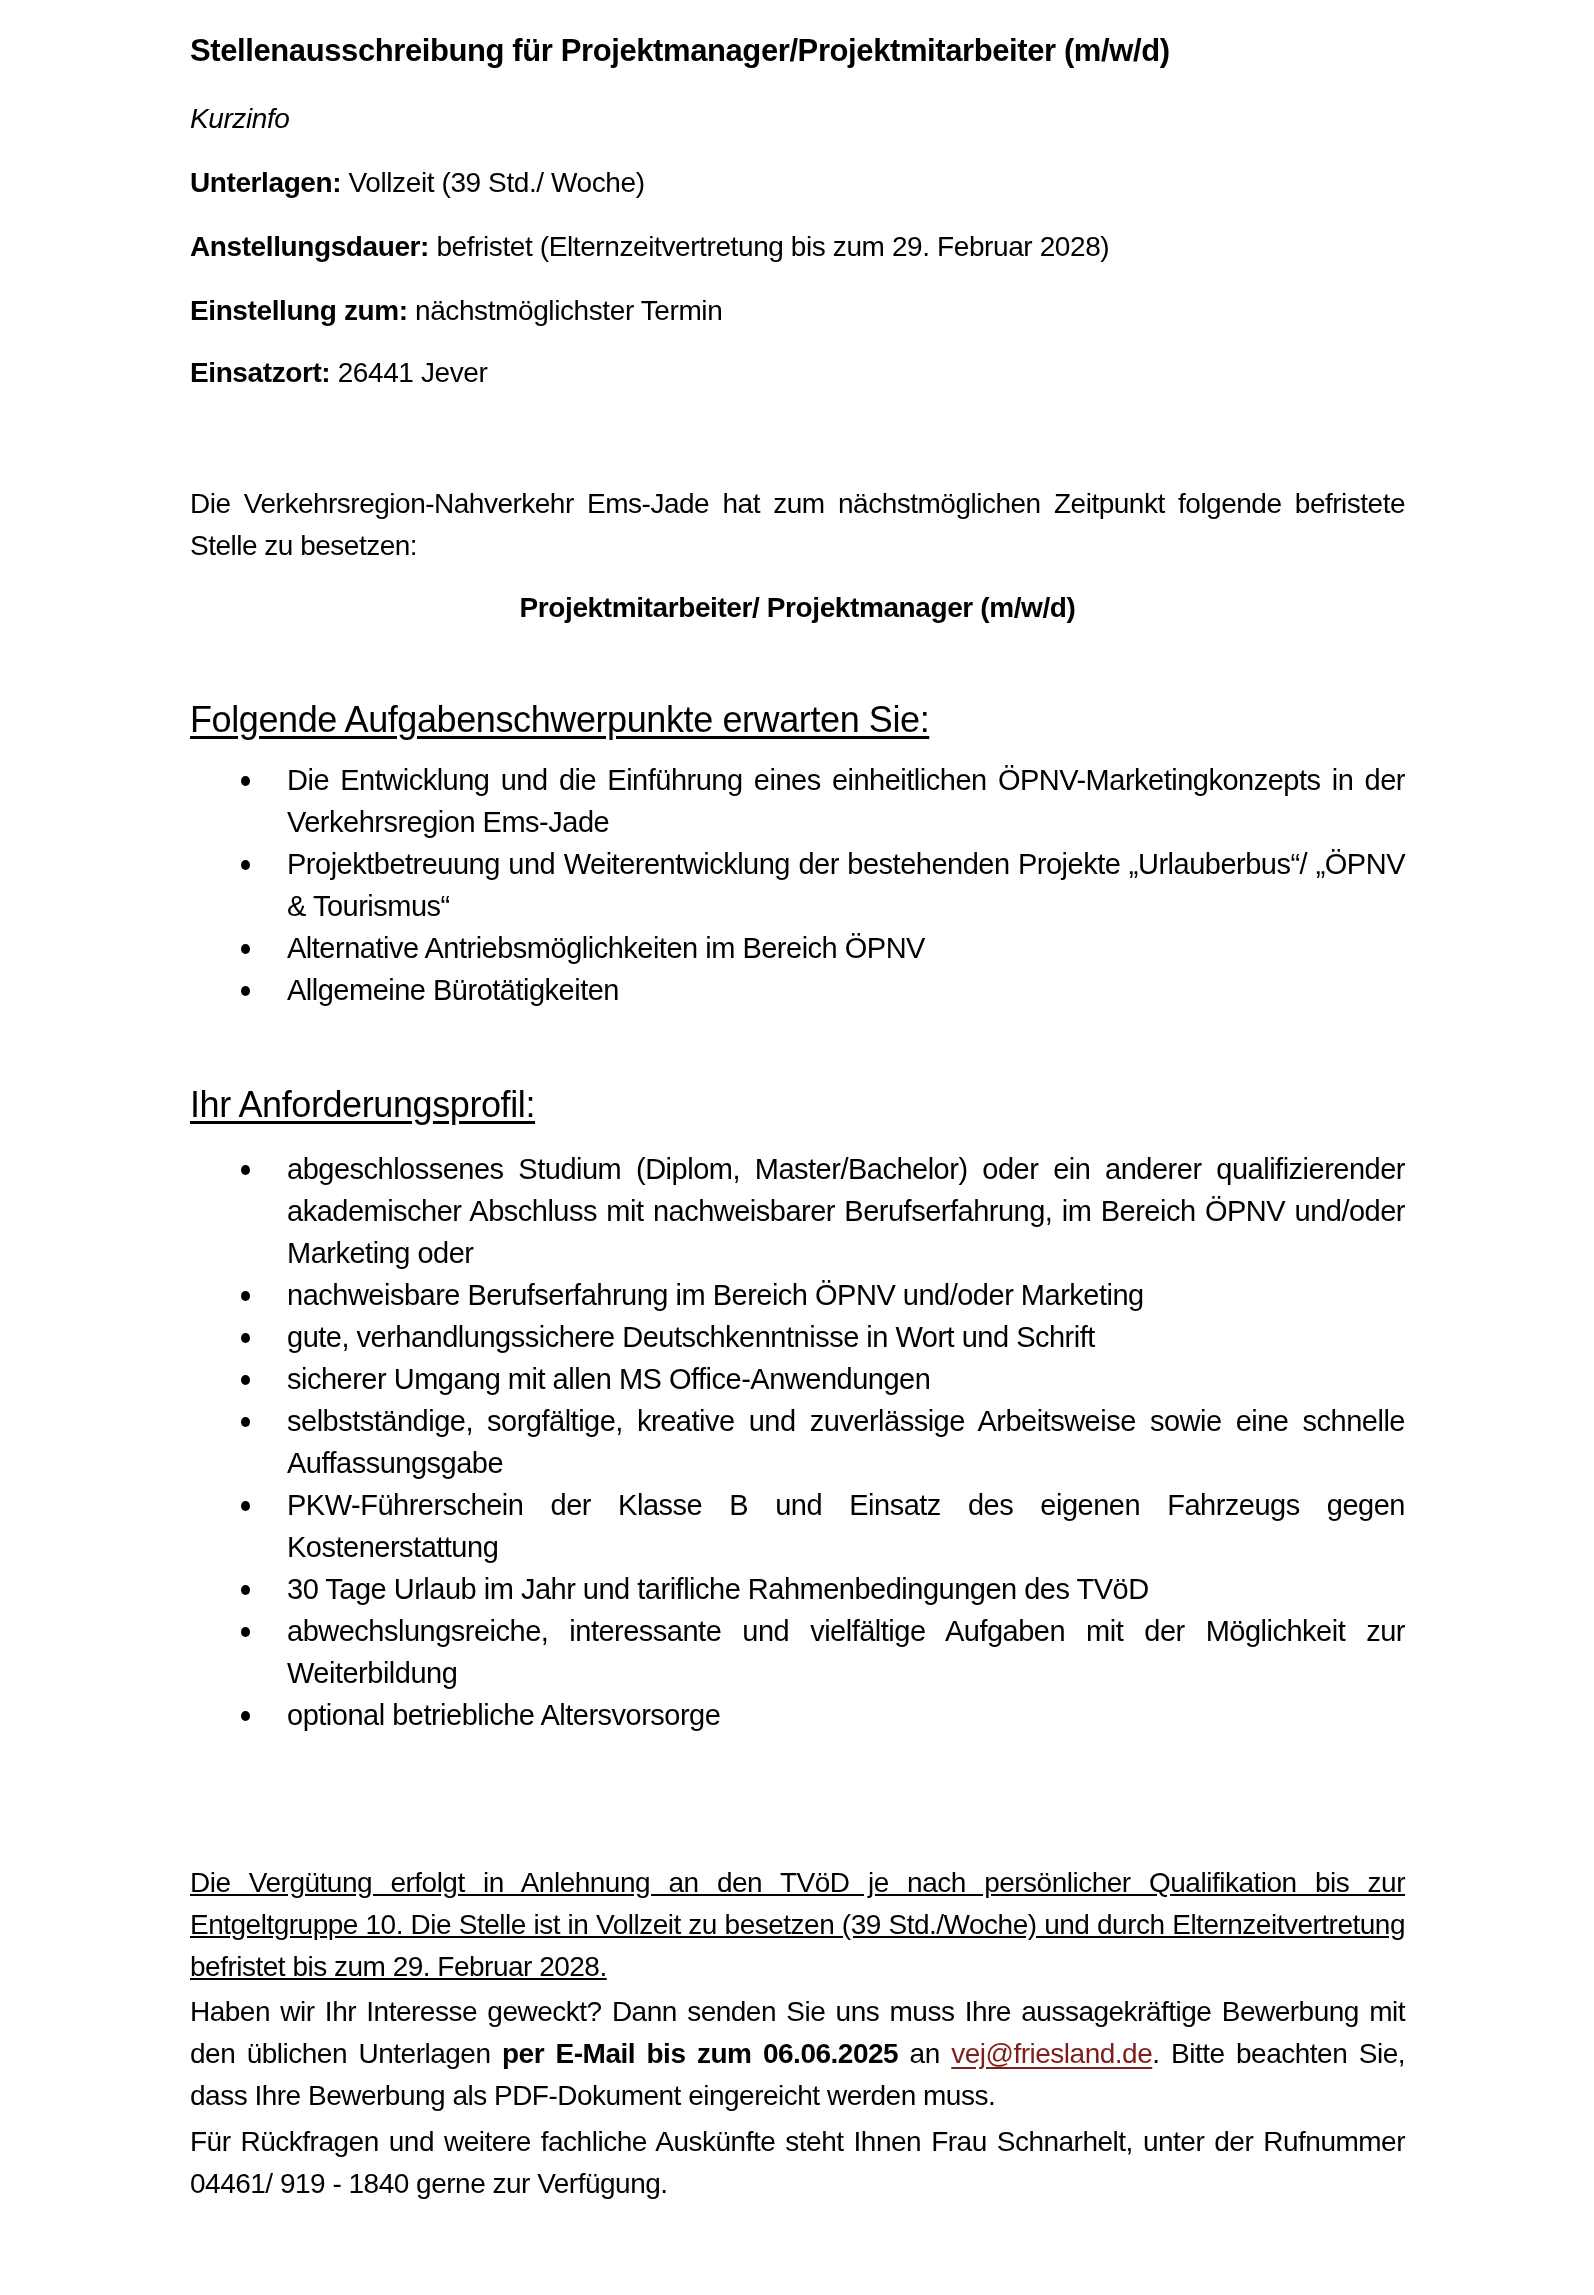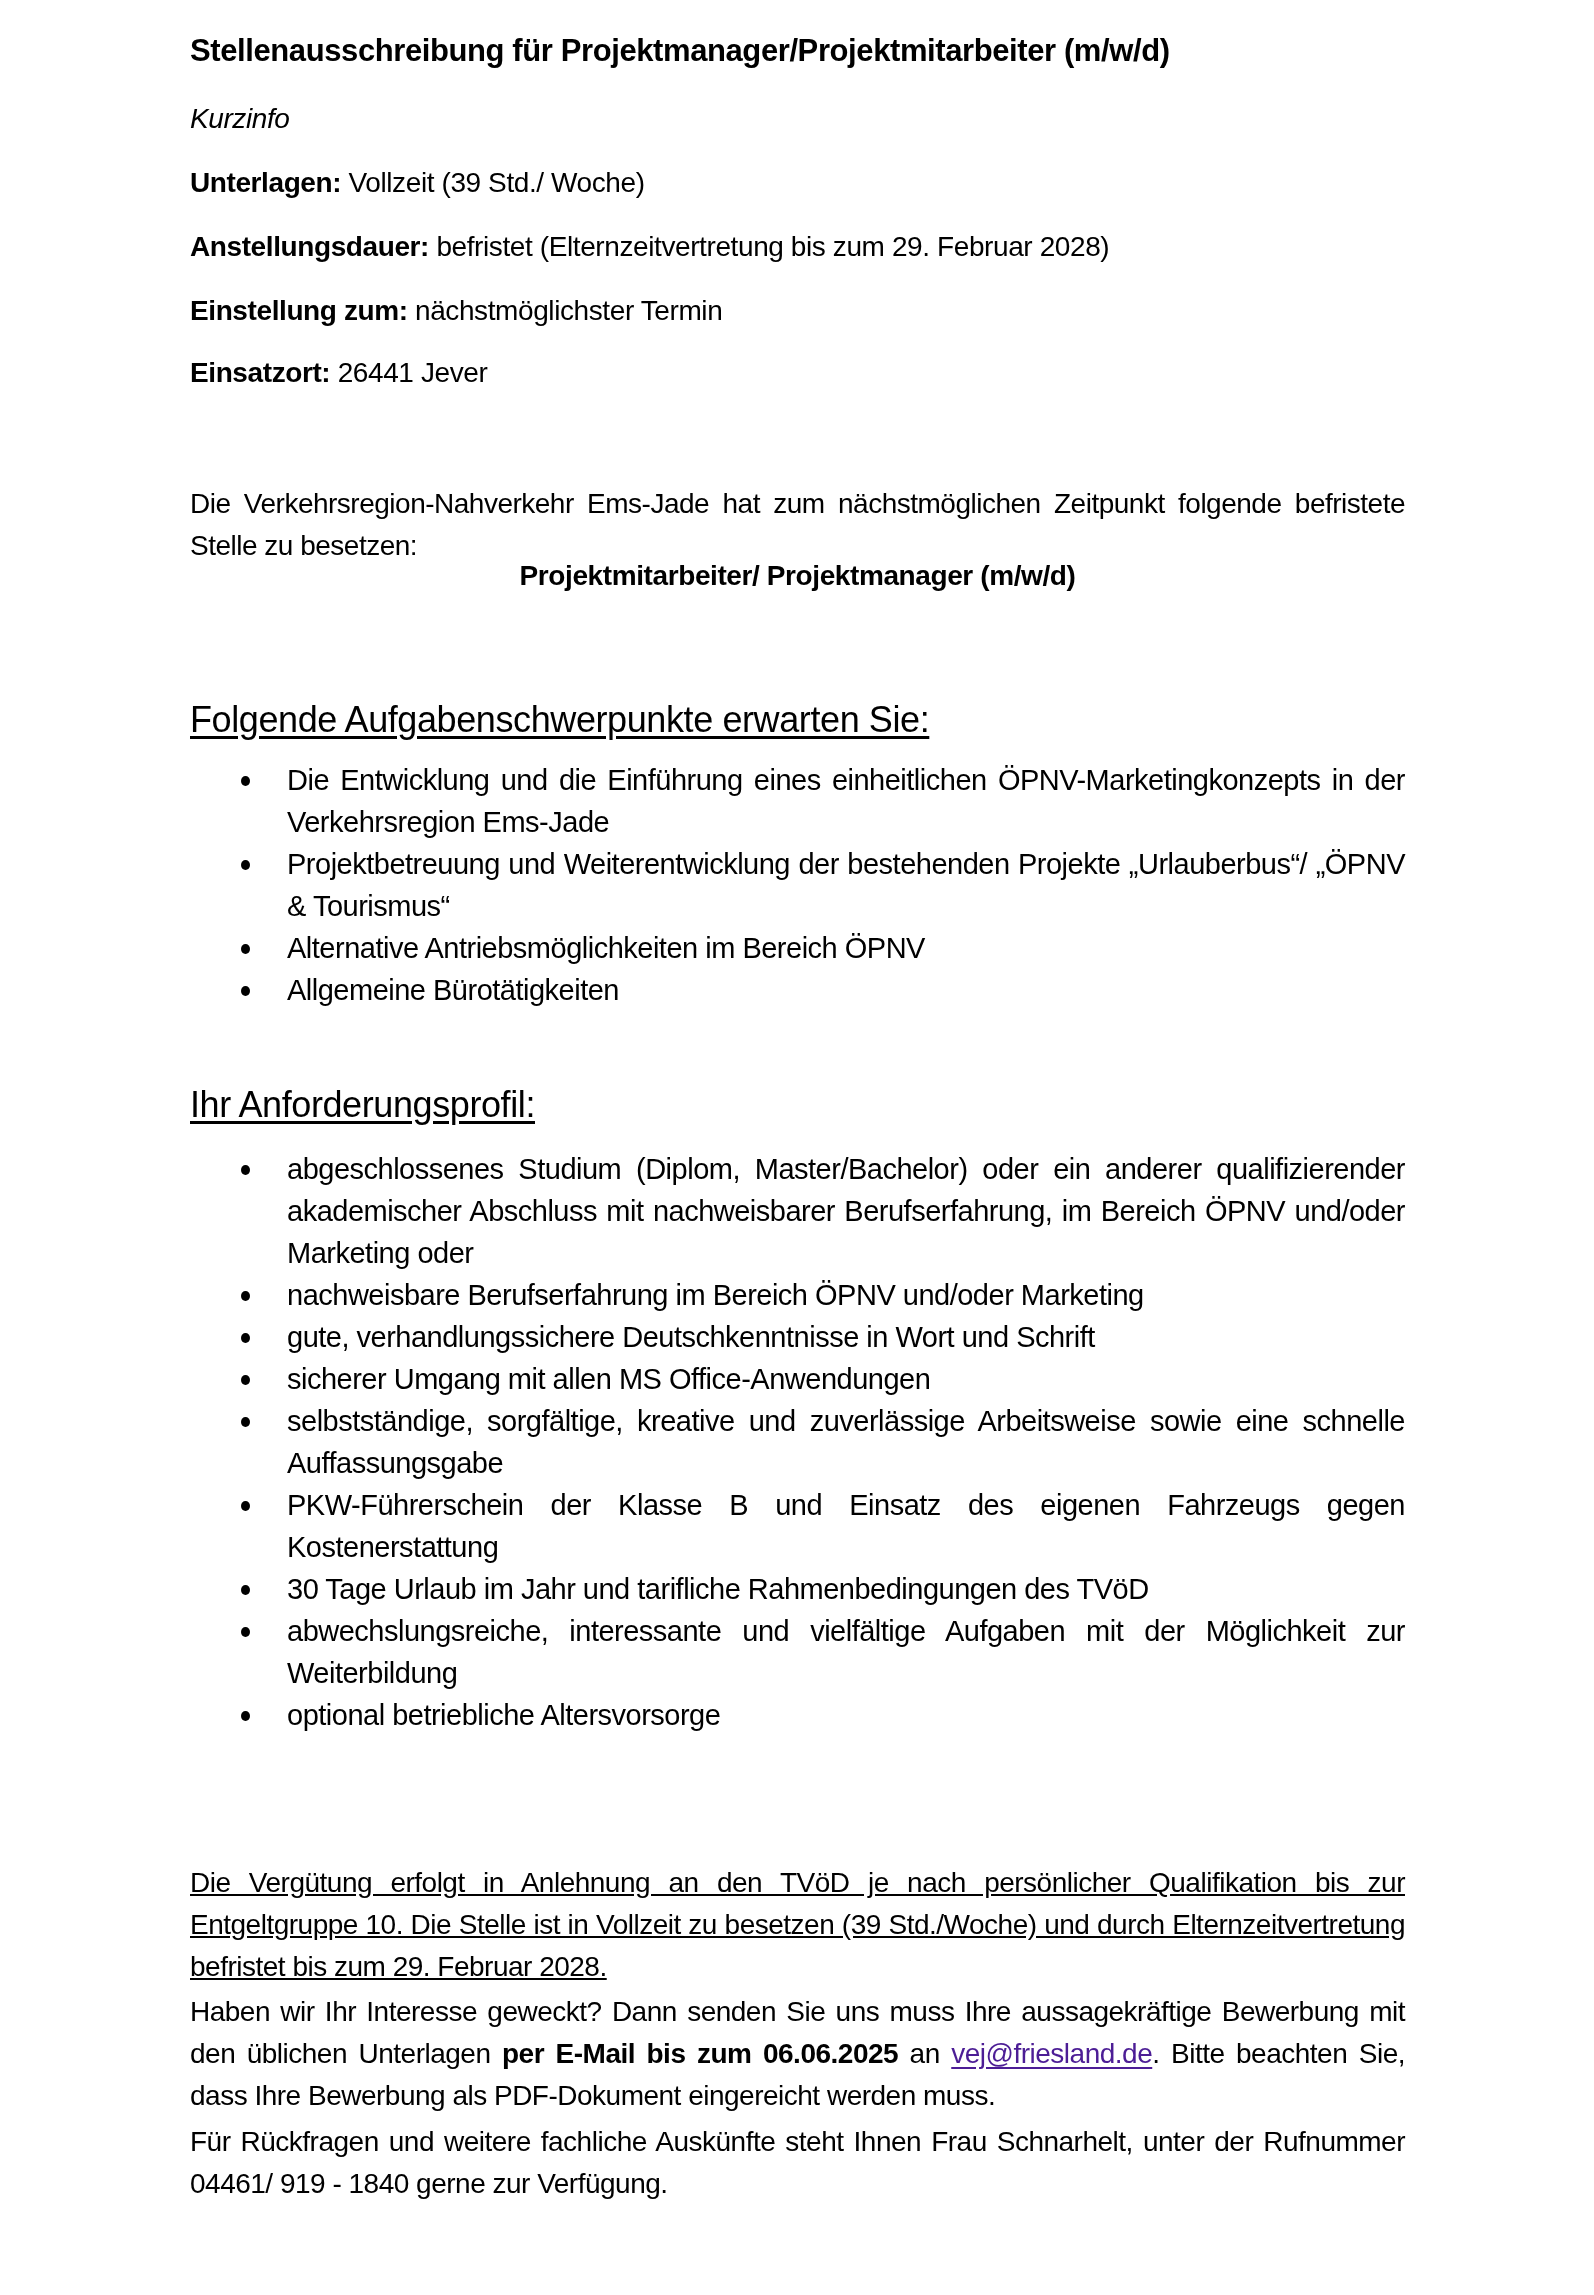--- a/index.html
+++ b/index.html
@@ -27,21 +27,21 @@
   .heading-u { position: absolute; left: 0; font-size: 36px; text-decoration: underline; letter-spacing: -0.4px; text-underline-offset: 3.8px; }
   ul.list { position: absolute; left: 0; width: 1215px; margin: 0; padding: 0; list-style: none; }
   ul.list li {
     position: relative; padding-left: 97px; font-size: 29px; line-height: 42px;
     text-align: justify; letter-spacing: -0.5px;
   }
   ul.list li .bullet {
     position: absolute; left: 51px; top: 16.6px; width: 9px; height: 10.2px; border-radius: 50%;
     background: #000;
   }
-  a.mail { color: #4c1d95; text-decoration: underline; text-underline-offset: 3.8px; }
+  a.mail { color: #7f1d1d; text-decoration: underline; text-underline-offset: 3.8px; }
 </style>
 </head>
 <body>
 
 <div class="page">
   <div class="title">Stellenausschreibung für Projektmanager/Projektmitarbeiter (m/w/d)</div>
 
   <div class="line italic" style="top:103px;">Kurzinfo</div>
 
   <div class="line" style="top:167px;">
@@ -52,21 +52,21 @@
   </div>
   <div class="line" style="top:295px;">
     <span class="b">Einstellung zum:</span><span> nächstmöglichster Termin</span>
   </div>
   <div class="line" style="top:357px;">
     <span class="b">Einsatzort:</span><span> 26441 Jever</span>
   </div>
 
   <div class="para" style="top:483px;">Die Verkehrsregion-Nahverkehr Ems-Jade hat zum nächstmöglichen Zeitpunkt folgende befristete Stelle zu besetzen:</div>
 
-  <div class="center" style="top:560px;">Projektmitarbeiter/ Projektmanager (m/w/d)</div>
+  <div class="center" style="top:592px;">Projektmitarbeiter/ Projektmanager (m/w/d)</div>
 
   <div class="heading-u" style="top:699px;">Folgende Aufgabenschwerpunkte erwarten Sie:</div>
 
   <ul class="list" style="top:759px;">
     <li><span class="bullet"></span><span>Die Entwicklung und die Einführung eines einheitlichen ÖPNV-Marketingkonzepts in der Verkehrsregion Ems-Jade</span></li>
     <li><span class="bullet"></span><span>Projektbetreuung und Weiterentwicklung der bestehenden Projekte „Urlauberbus“/ „ÖPNV &amp; Tourismus“</span></li>
     <li><span class="bullet"></span><span>Alternative Antriebsmöglichkeiten im Bereich ÖPNV</span></li>
     <li><span class="bullet"></span><span>Allgemeine Bürotätigkeiten</span></li>
   </ul>
 

